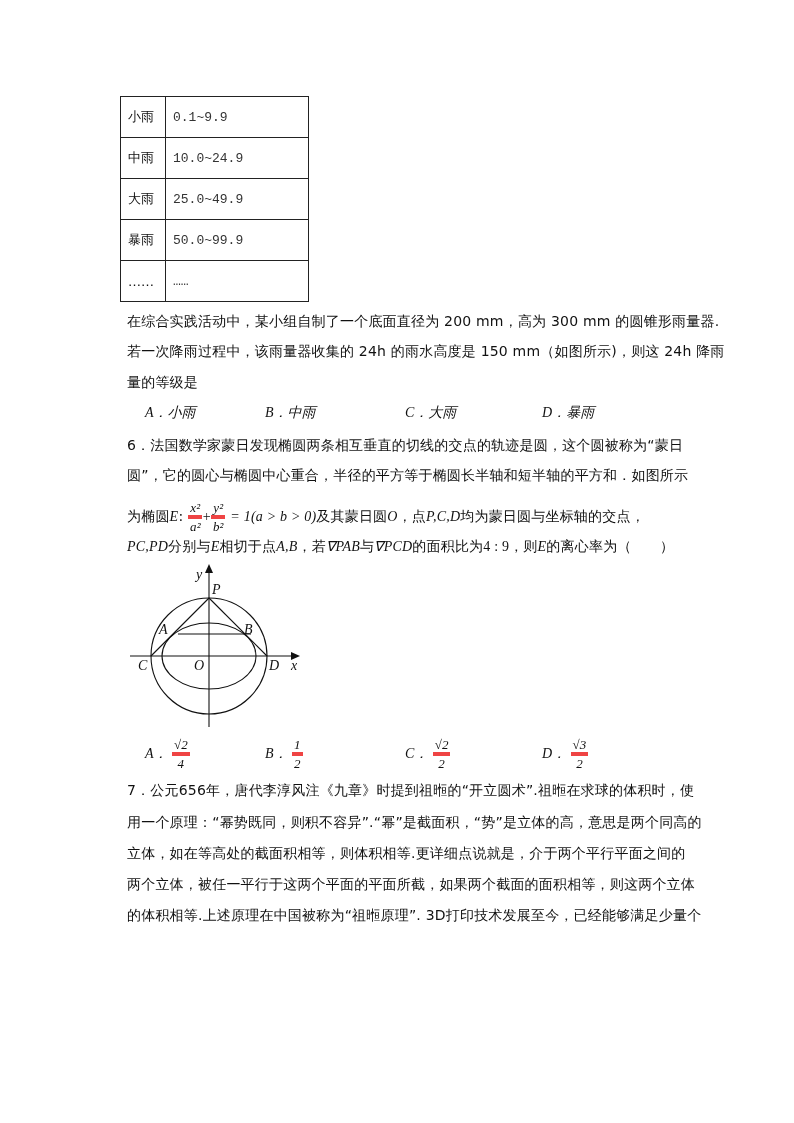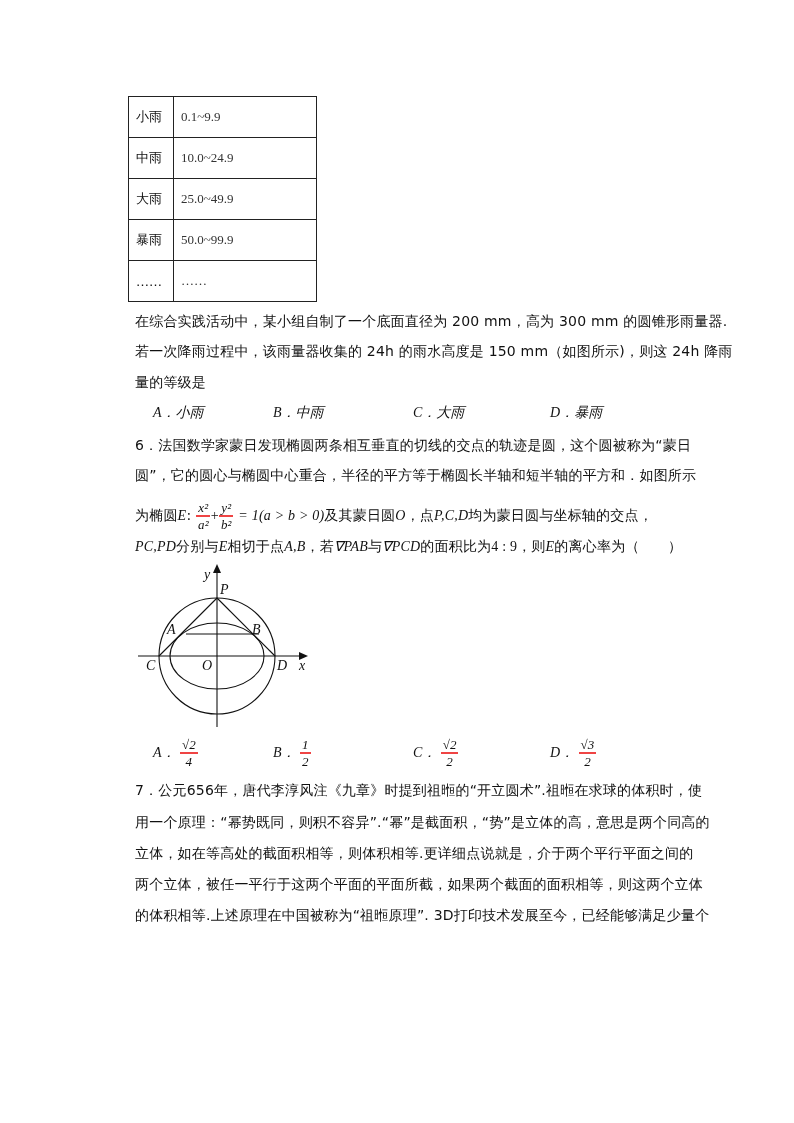--- a/index.html
+++ b/index.html
@@ -1,53 +1,53 @@
 <!DOCTYPE html>
 <html><head>
   <meta charset="utf-8">
   <style>
     html, body { margin: 0; padding: 0; background: #ffffff; }
     body {
       width: 794px; height: 1123px; position: relative; overflow: hidden;
       font-family: "DejaVu Sans", "Liberation Sans", sans-serif;
       color: #111111;
     }
-    .page { position: absolute; left: 16px; top: 0; width: 641px; height: 1123px; }
+    .page { position: absolute; left: 8px; top: 0; width: 641px; height: 1123px; }
 
     
     .rain-table {
       position: absolute; left: 112px; top: 96px;
       border-collapse: collapse;
       font-size: 13px;
     }
     .rain-table td {
       border: 1px solid #222;
       height: 40px; padding: 0 0 0 7px;
       vertical-align: middle;
     }
     .rain-table td.lvl { width: 37px; }
-    .rain-table td.val { width: 135px; font-family: Liberation Serif, serif; font-size: 13px; color: #333; }
+    .rain-table td.val { width: 135px; font-family: Liberation Mono, monospace; font-size: 13px; color: #333; }
 
     .line {
       position: absolute; left: 119px;
       font-size: 14px; line-height: 20px; white-space: nowrap;
       letter-spacing: 0.2px;
     }
     .serif { font-family: "Liberation Serif", serif; }
     .it { font-family: "Liberation Serif", serif; font-style: italic; }
 
     .opt { position: absolute; font-size: 14px; white-space: nowrap; font-style: italic; }
     .opt .lab { font-family: "Liberation Serif", serif; }
 
     .frac {
       display: inline-flex; flex-direction: column; align-items: center;
       vertical-align: middle; font-family: "Liberation Serif", serif; font-size: 13px;
       line-height: 15px;
     }
-    .frac .num { border-bottom: 2px solid #ef4444; padding: 0 2px; }
+    .frac .num { border-bottom: 4px solid #ef4444; padding: 0 2px; }
     .frac .den { padding: 0 2px; }
 
     .diagram { position: absolute; left: 115px; top: 562px; }
   </style>
 </head>
 <body>
 
 <div class="page">
 
   <table class="rain-table">

